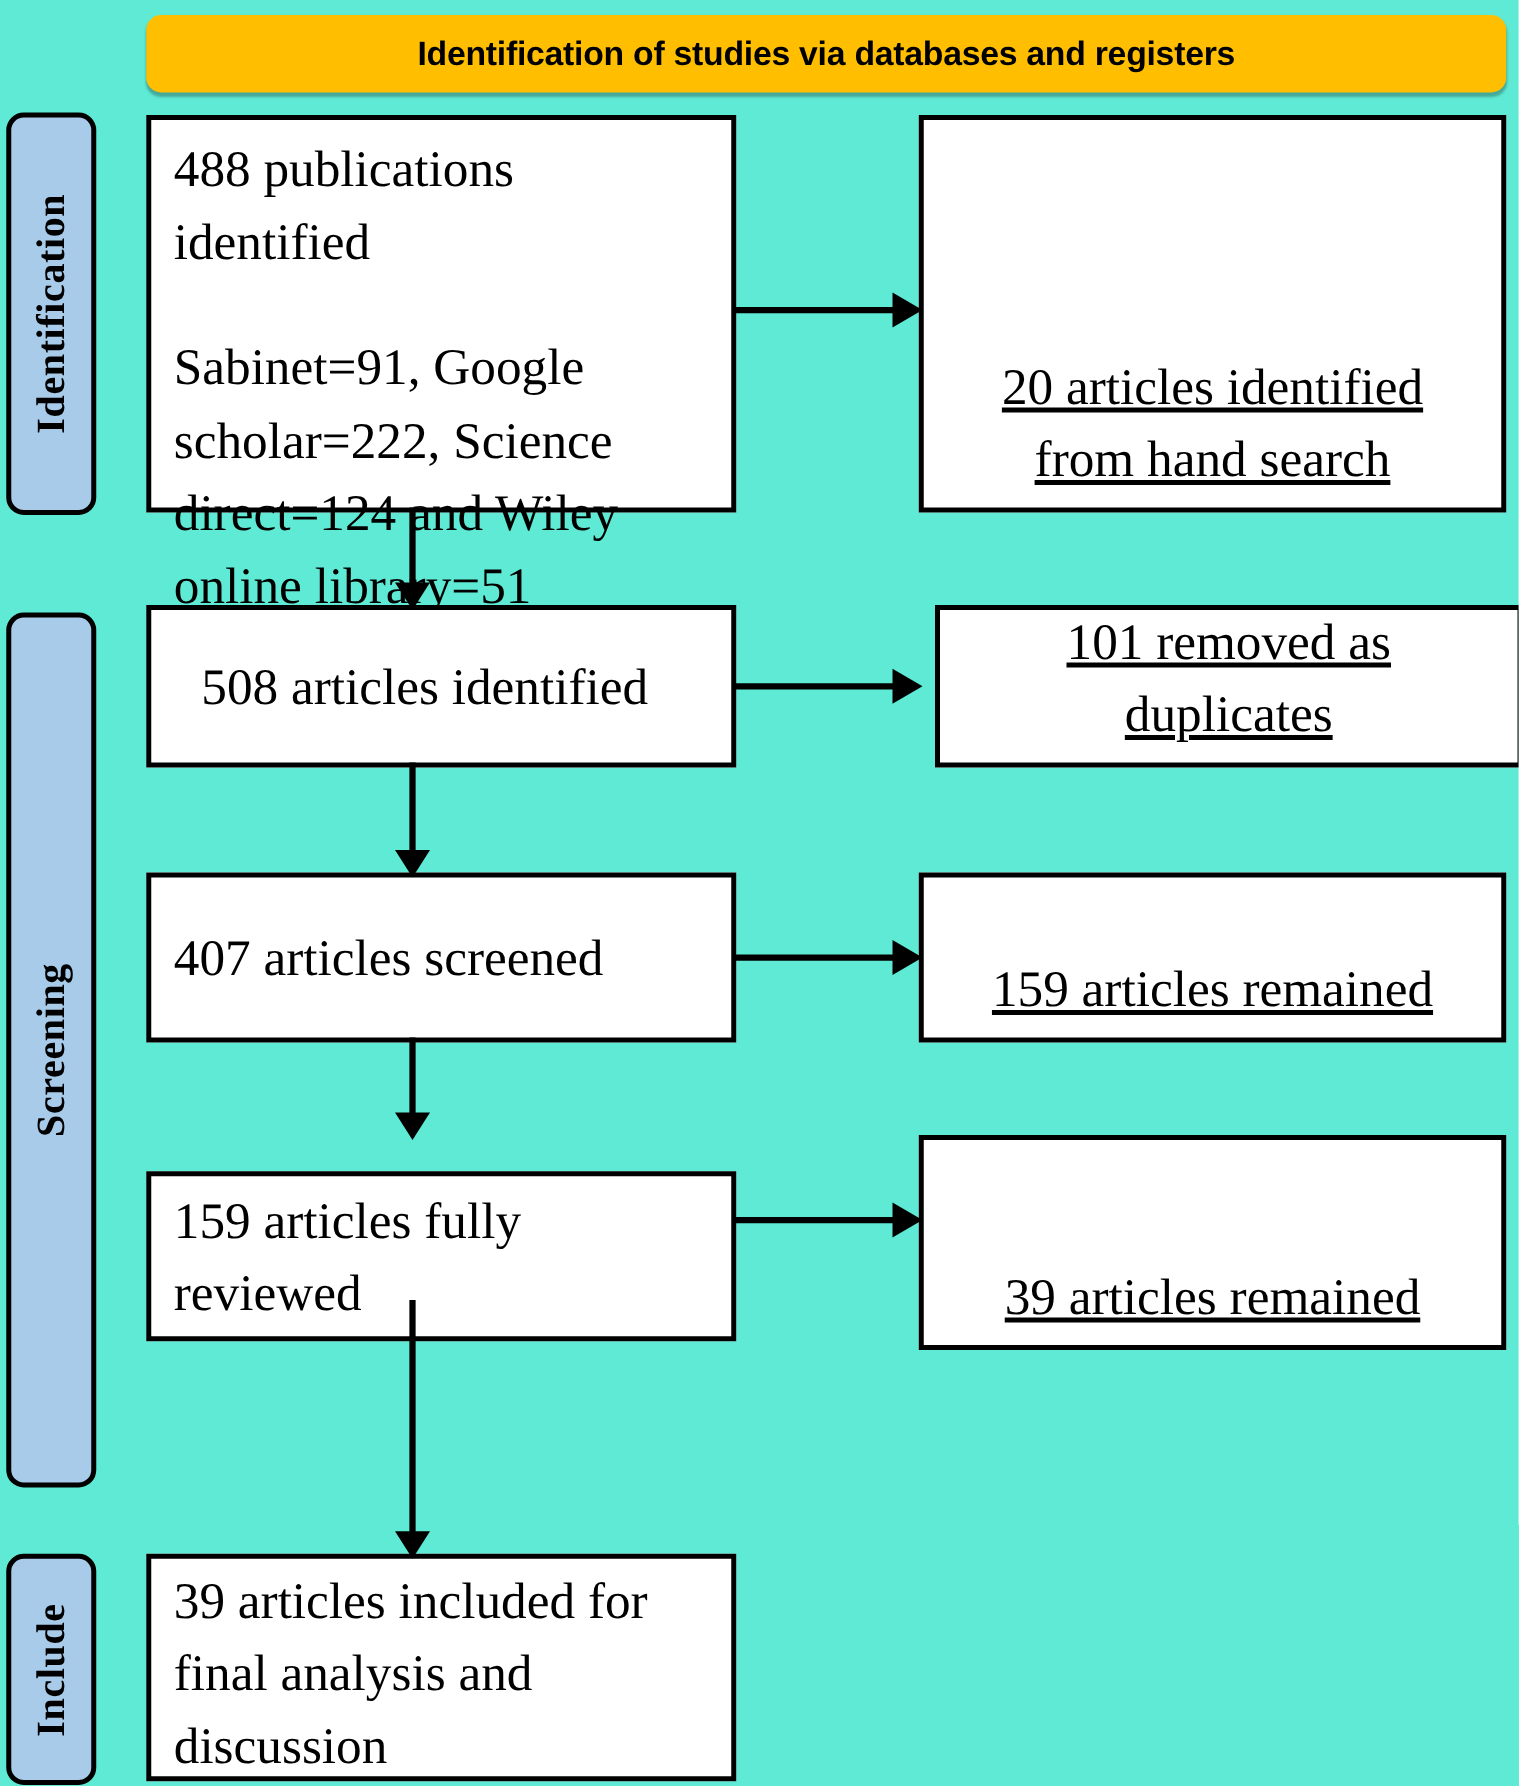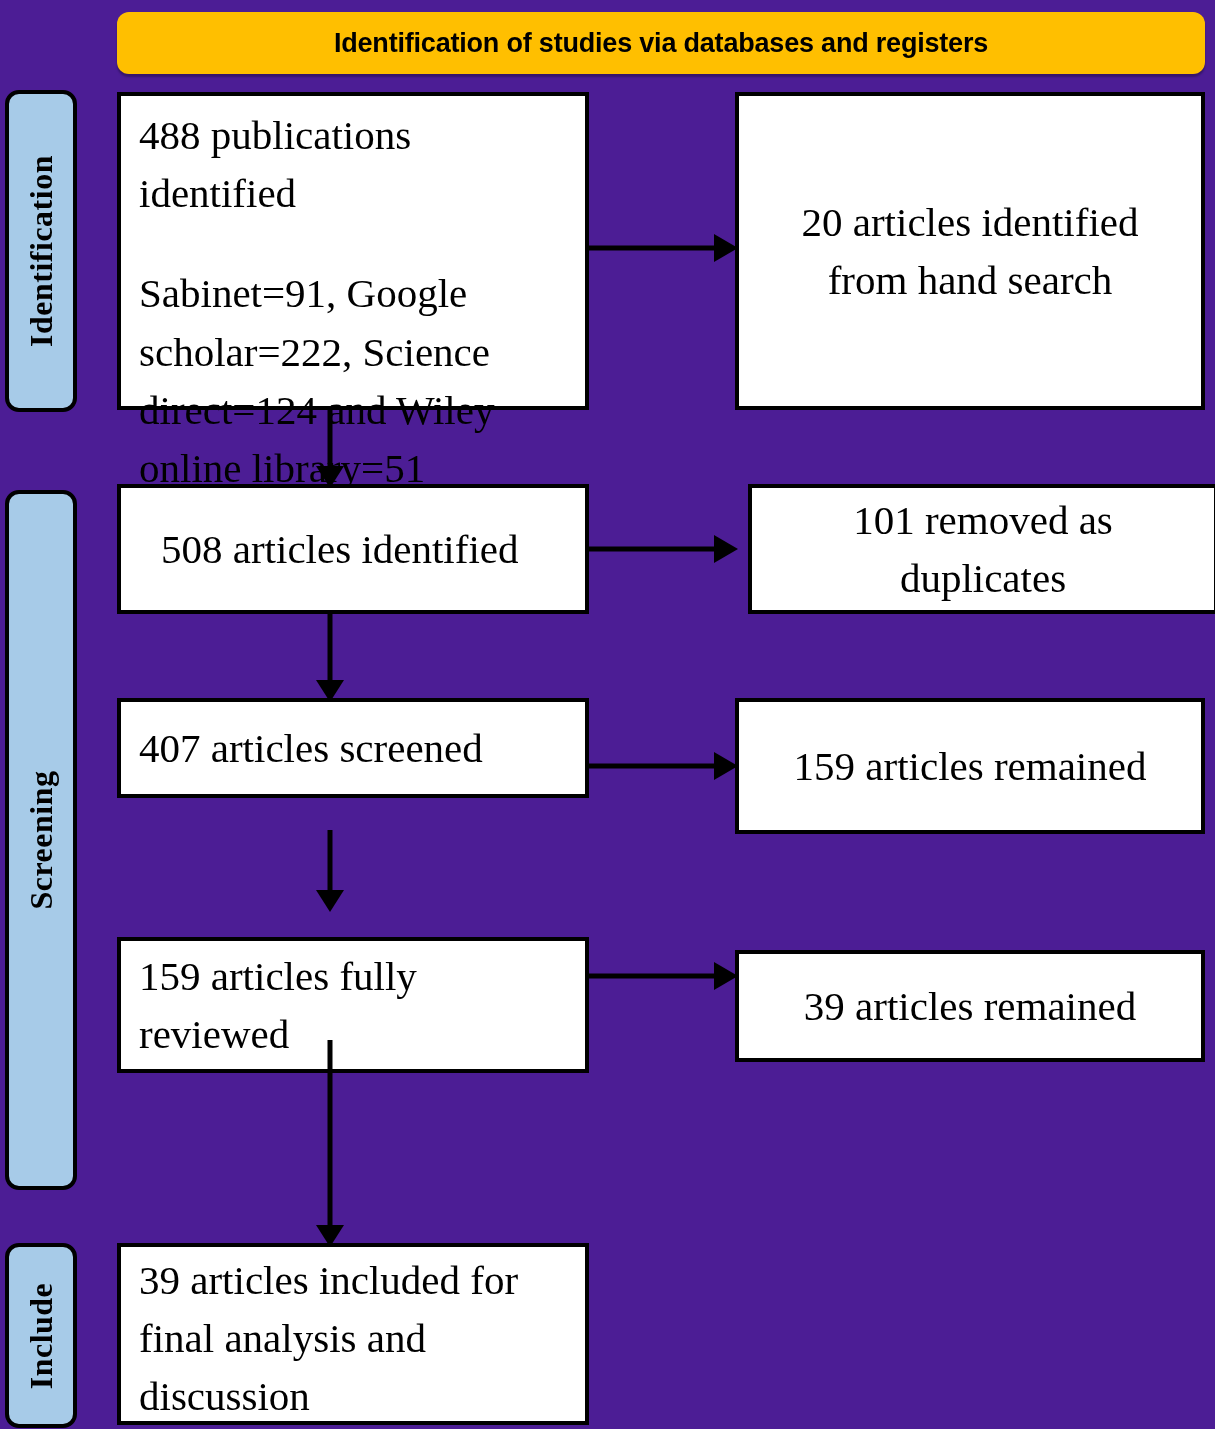--- a/index.html
+++ b/index.html
@@ -8,21 +8,21 @@
     background: #ffffff;
   }
   body {
     font-family: "Liberation Serif", "DejaVu Serif", serif;
     color: #000000;
   }
   #canvas {
     position: relative;
     width: 1215px;
     height: 1429px;
-    background: #4c1d95;
+    background: #5eead4;
     overflow: hidden;
   }
 
   
   .banner {
     position: absolute;
     left: 117px;
     top: 12px;
     width: 1088px;
     height: 62px;
@@ -79,35 +79,36 @@
     box-sizing: border-box;
     padding: 10px 18px;
     font-size: 41px;
     line-height: 1.42;
   }
   .box.left-align {
     display: block;
   }
   .box.center-align {
     display: flex;
-    align-items: center;
+    align-items: flex-end;
     justify-content: center;
     text-align: center;
+    text-decoration: underline;
   }
   .box .para { margin: 0; }
   .box .para + .para { margin-top: 42px; }
 
   #box-identified     { left: 117px; top: 92px;   width: 472px; height: 318px; }
   #box-hand-search    { left: 735px; top: 92px;   width: 470px; height: 318px; }
   #box-508            { left: 117px; top: 484px;  width: 472px; height: 130px; padding-left: 40px; }
   #box-duplicates     { left: 732px; top: 484px;  width: 470px; height: 130px; margin-left: 16px; }
-  #box-screened       { left: 117px; top: 698px;  width: 472px; height: 100px; }
+  #box-screened       { left: 117px; top: 698px;  width: 472px; height: 136px; }
   #box-159-remained   { left: 735px; top: 698px;  width: 470px; height: 136px; }
   #box-fully-reviewed { left: 117px; top: 908px;  width: 472px; height: 136px; margin-top: 29px; }
-  #box-39-remained    { left: 735px; top: 908px;  width: 470px; height: 112px; margin-top: 42px; }
+  #box-39-remained    { left: 735px; top: 908px;  width: 470px; height: 172px; }
   #box-included       { left: 117px; top: 1243px; width: 472px; height: 182px; }
 
   #box-508 .inner,
   #box-screened .inner,
   #box-fully-reviewed .inner {
     display: flex;
     align-items: center;
     height: 100%;
   }
 

